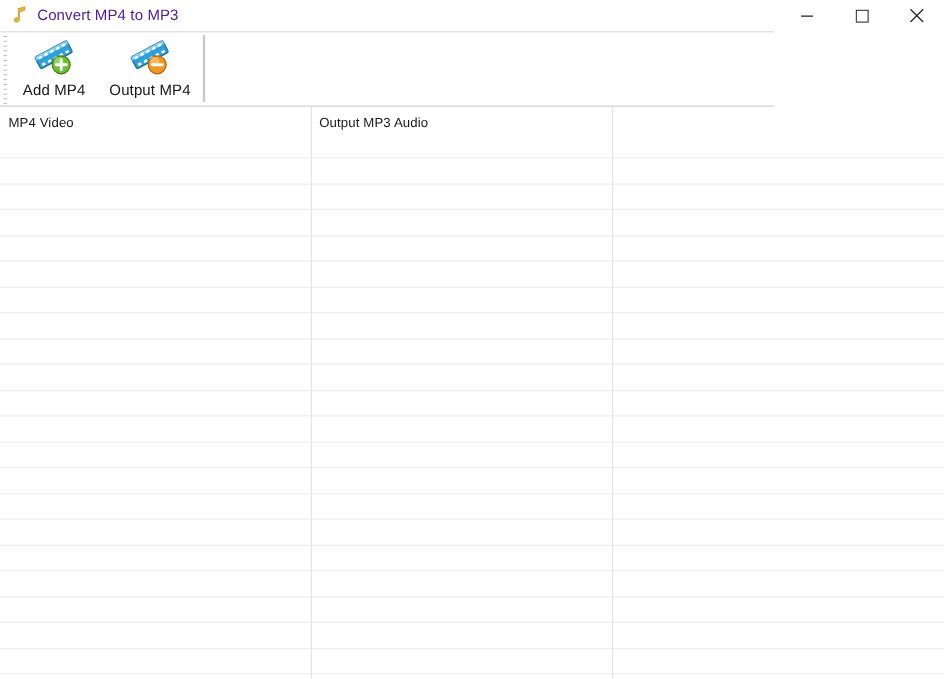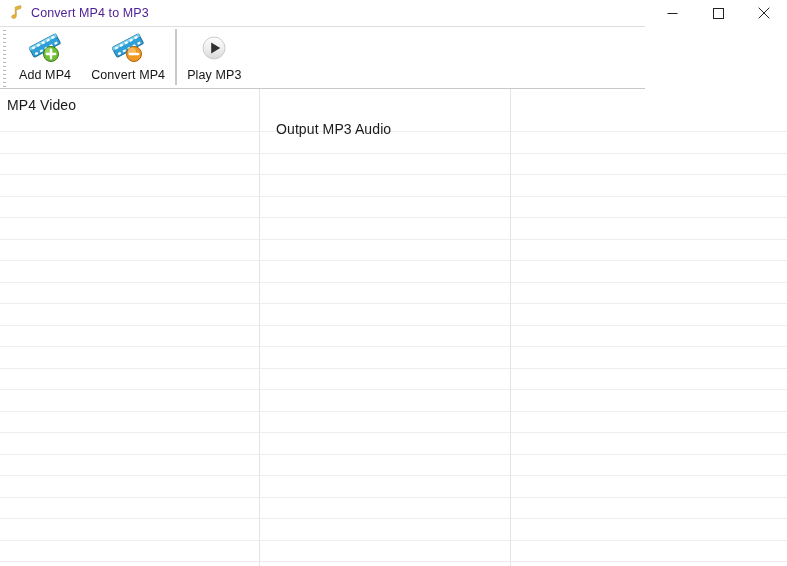--- a/index.html
+++ b/index.html
@@ -164,27 +164,27 @@
 
   .header-labels {
     position: absolute;
     left: 0; top: 0;
     width: 787px;
     height: 43px;
   }
   .hdr-label {
     position: absolute;
     top: 8px;
-    font-size: 14px;
+    font-size: 11px;
     color: #1a1a1a;
     white-space: nowrap;
     letter-spacing: 0.1px;
   }
   .hdr-label.h1 { left: 7px; }
-  .hdr-label.h2 { left: 276px; margin-top: 24px; }
+  .hdr-label.h2 { left: 266px; }
 </style>
 </head>
 <body>
 
 <div class="titlebar">
   <svg class="title-icon" viewBox="0 0 18 18" xmlns="http://www.w3.org/2000/svg">
     <path d="M8.1 3.2 L13.2 1.6 C13.6 1.5 13.9 1.7 13.9 2.1 L13.9 4.0 C13.9 4.3 13.7 4.5 13.4 4.6 L9.3 5.9 L9.3 12.1 C9.3 13.4 8.2 14.5 6.8 14.5 C5.6 14.5 4.7 13.8 4.7 12.8 C4.7 11.7 5.8 10.8 7.1 10.8 C7.5 10.8 7.9 10.9 8.2 11.0 L8.2 4.0 C8.2 3.6 8.2 3.3 8.1 3.2 Z" fill="#e8b33a" stroke="#b98c1c" stroke-width="0.5"></path>
   </svg>
   <span class="title-text">Convert MP4 to MP3</span>
 
@@ -255,44 +255,28 @@
             <rect x="15.5" y="14.5" width="3" height="2.2" rx="0.4"></rect>
             <rect x="21" y="14.5" width="3" height="2.2" rx="0.4"></rect>
             <rect x="26.5" y="14.5" width="3" height="2.2" rx="0.4"></rect>
           </g>
         </g>
         <circle cx="23" cy="21" r="7.5" fill="#ef9922" stroke="#b06310" stroke-width="1"></circle>
         <circle cx="21" cy="18.5" r="4" fill="#f9c877" opacity="0.7"></circle>
         <path d="M18.8 21 H27.2" stroke="#ffffff" stroke-width="2.4" stroke-linecap="round"></path>
       </svg>
     </span>
-    <span class="tb-label">Convert MP4</span>
+    <span class="tb-label">Output MP4</span>
   </button>
 
   <div class="tb-sep"></div>
 
 
   <div class="tb-sep"></div>
 
-  <button class="tb-btn">
-    <span class="tb-icon">
-      <svg width="30" height="30" viewBox="0 0 30 30" xmlns="http://www.w3.org/2000/svg">
-        <defs>
-          <linearGradient id="gplay" x1="0" y1="0" x2="0" y2="1">
-            <stop offset="0" stop-color="#fdfdfd"></stop>
-            <stop offset="0.55" stop-color="#ededed"></stop>
-            <stop offset="1" stop-color="#d8d8d8"></stop>
-          </linearGradient>
-        </defs>
-        <circle cx="15" cy="15" r="11" fill="url(#gplay)" stroke="#cbcbcb" stroke-width="1"></circle>
-        <path d="M12.2 9.6 L21.2 15 L12.2 20.4 Z" fill="#303030"></path>
-      </svg>
-    </span>
-    <span class="tb-label">Play MP3</span>
-  </button>
 
 
 </div>
 
 <div class="grid">
 
   <div class="grid-rows" id="grid-rows">
     <div class="grid-row header-row"></div>
   <div class="grid-row"></div>
       <div class="grid-row"></div>

